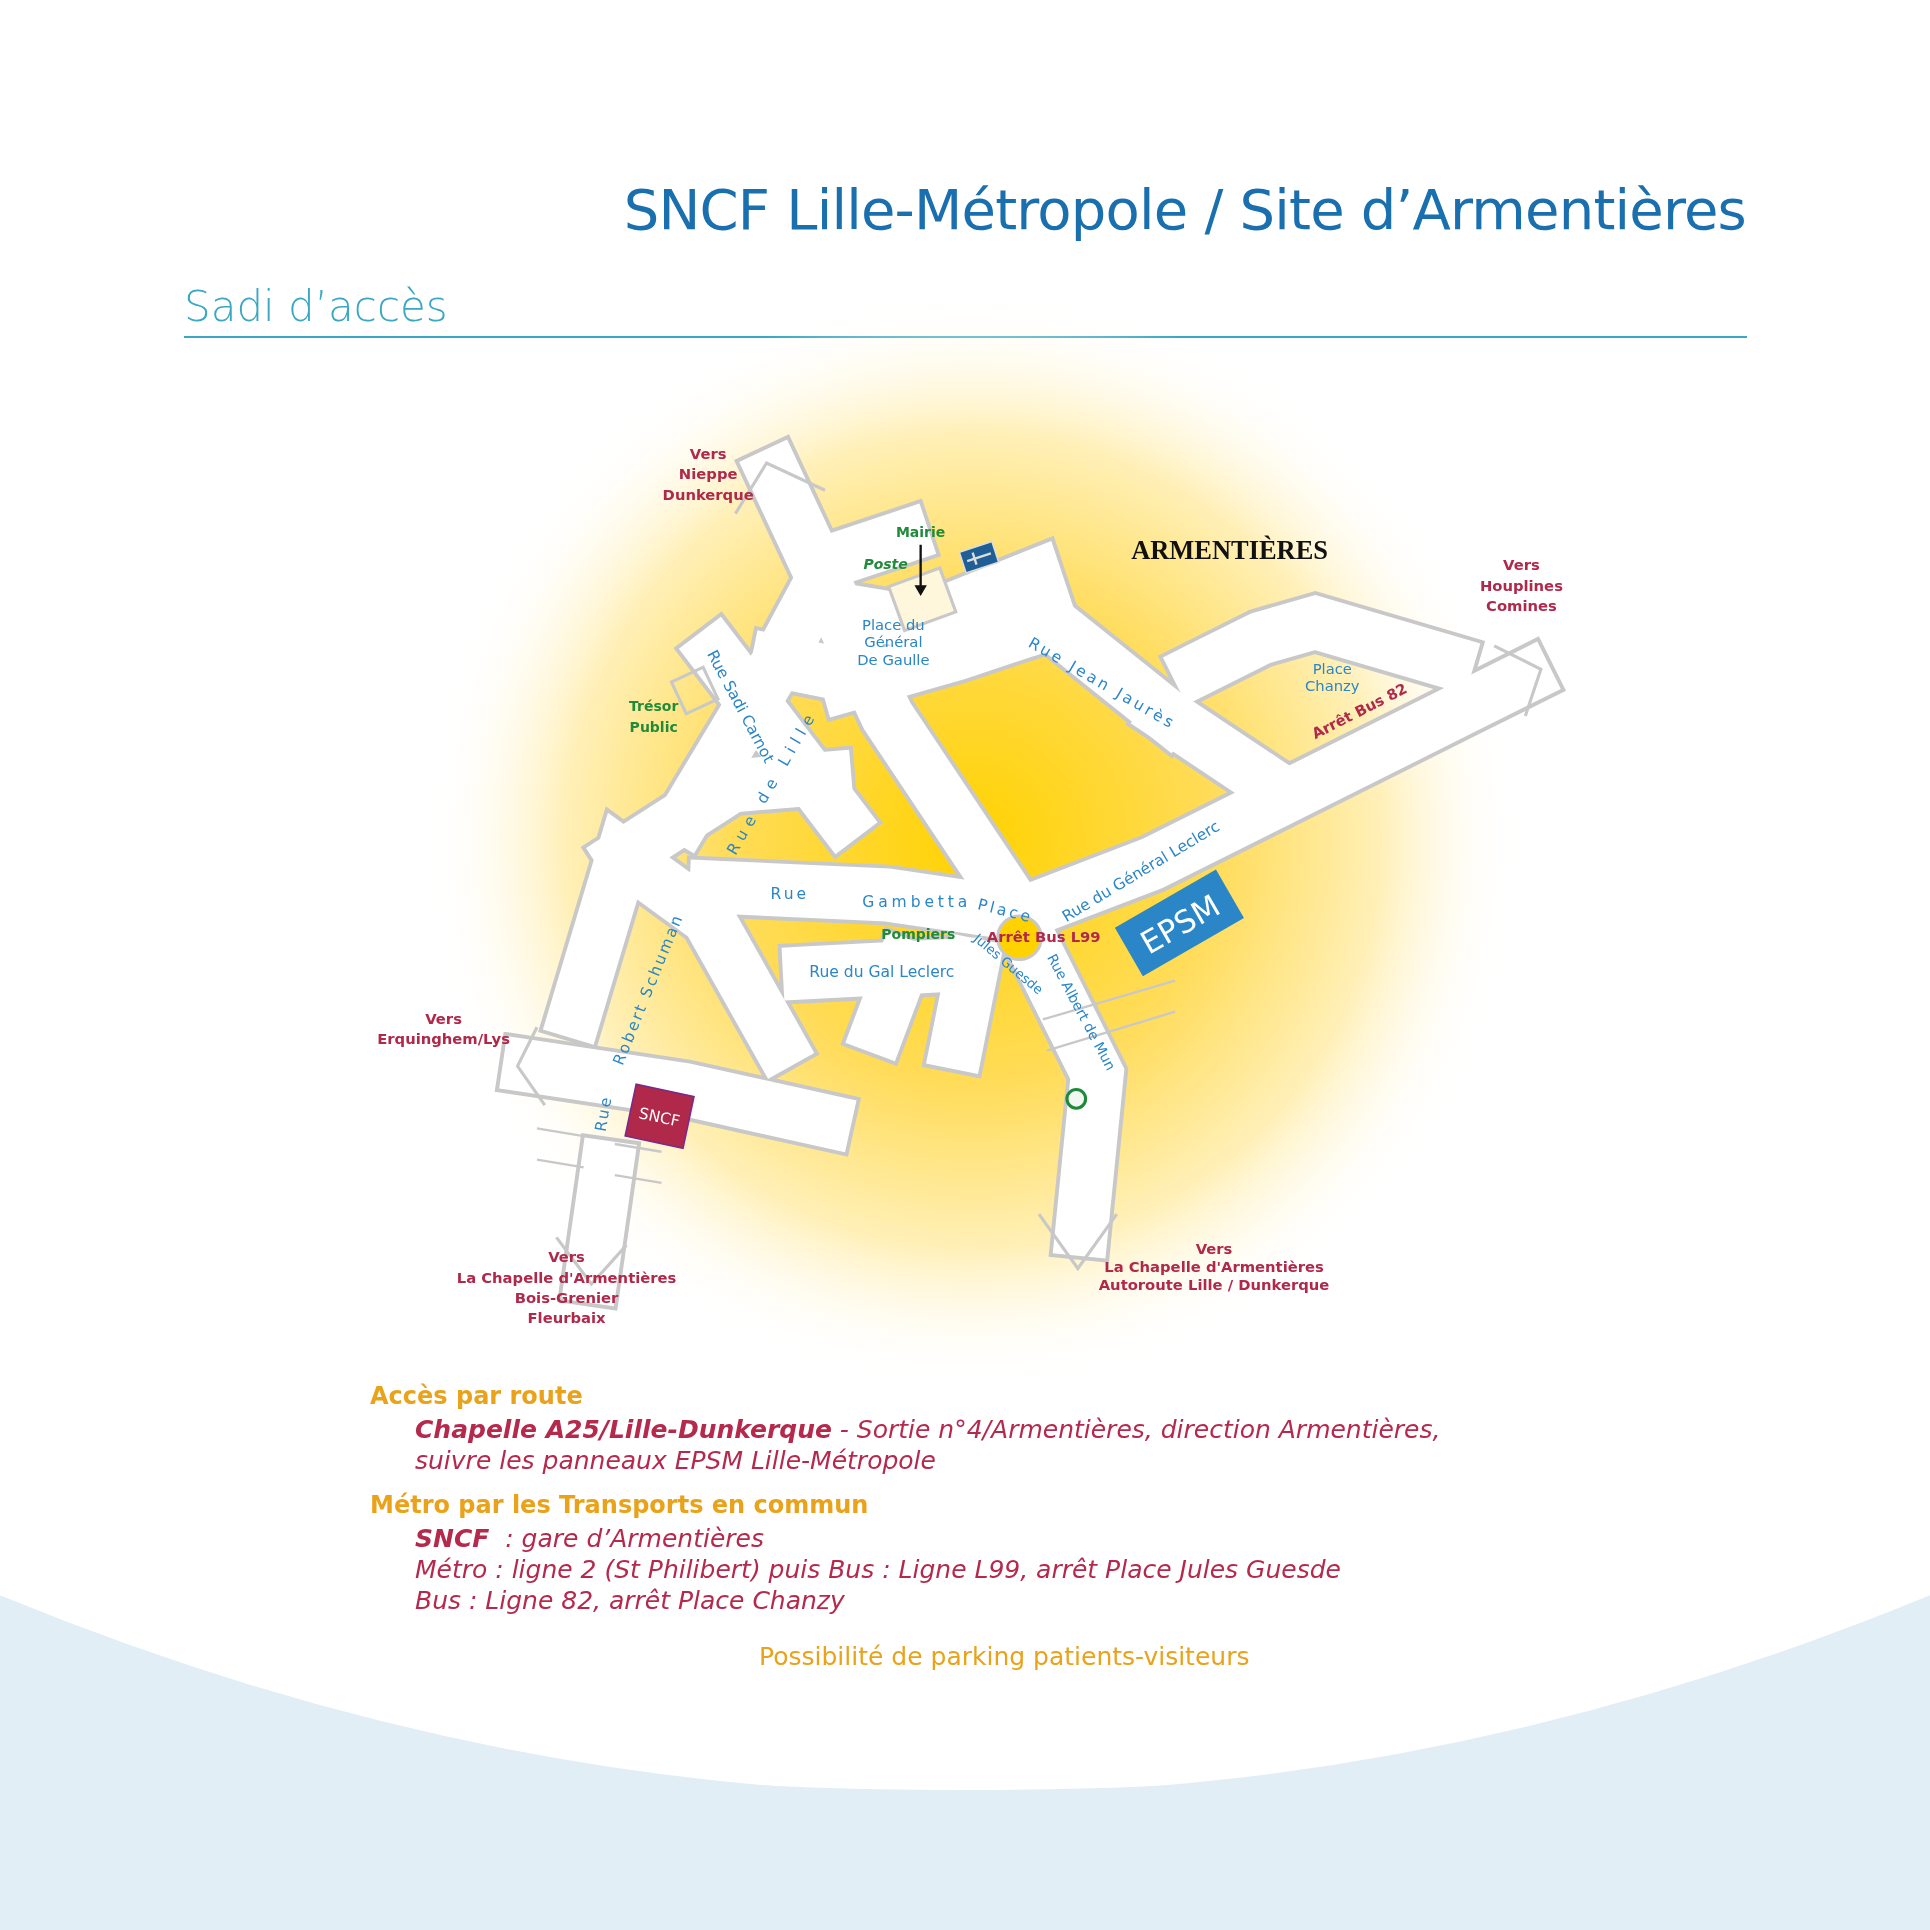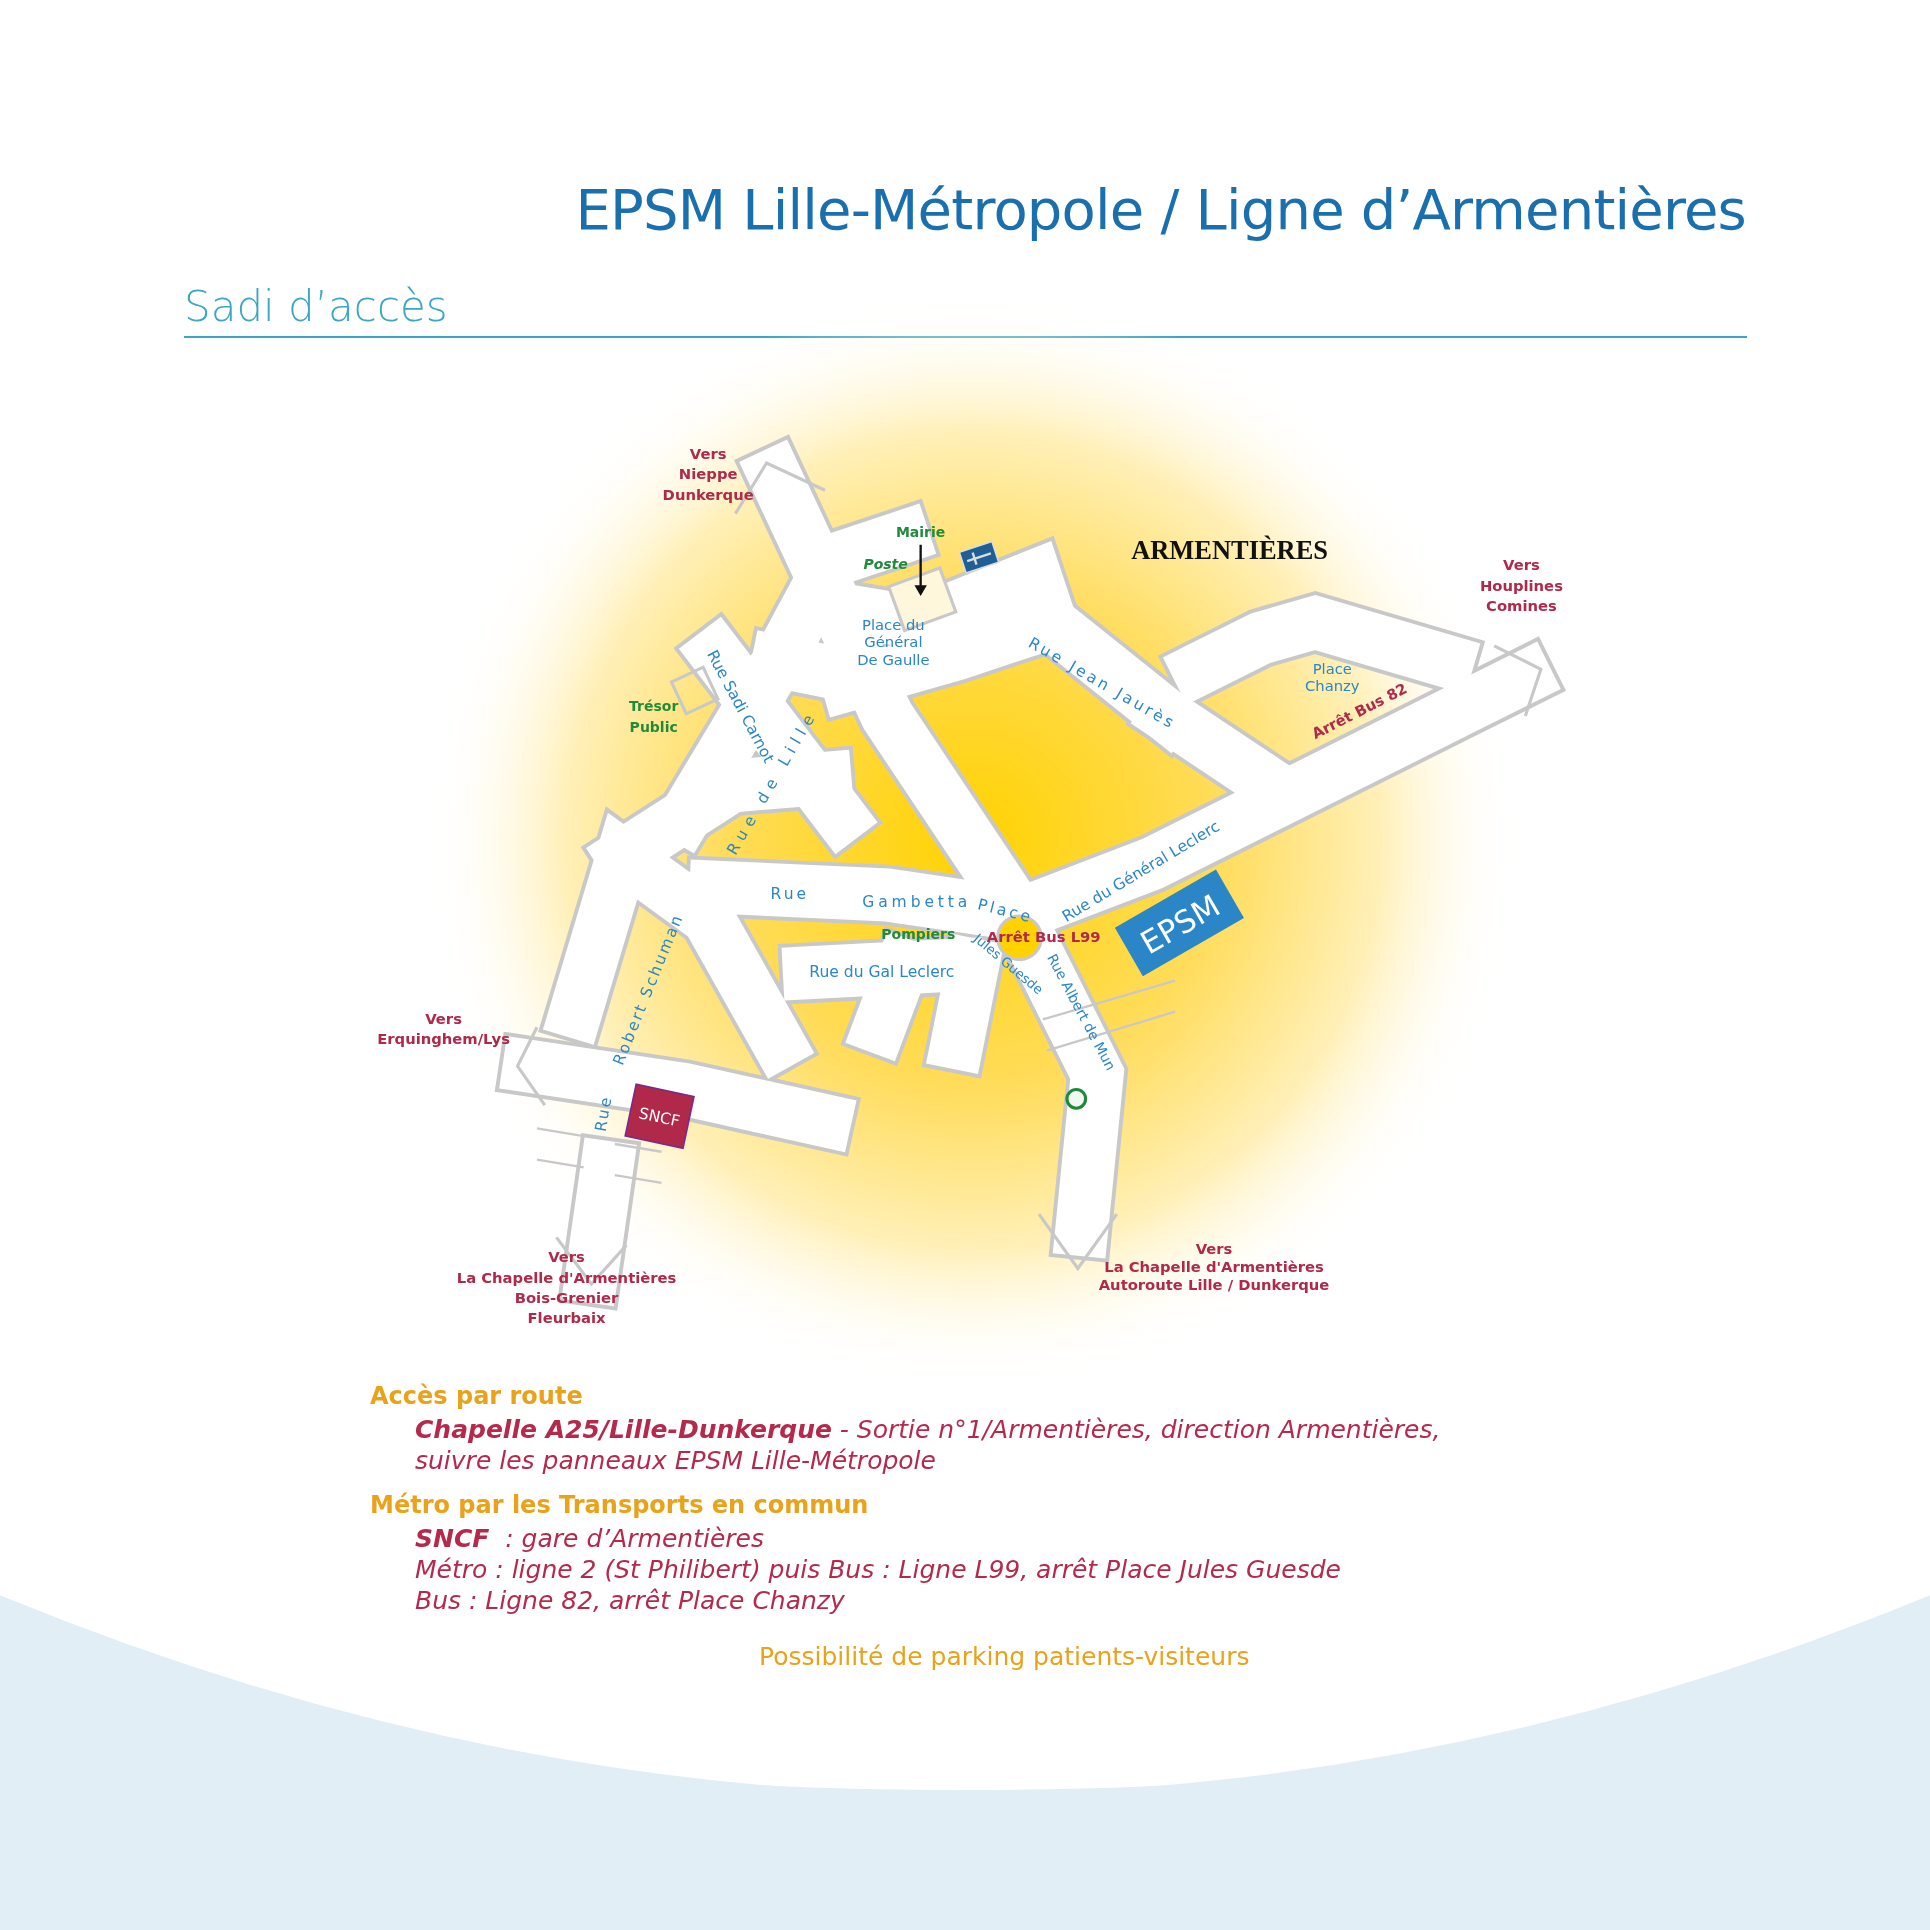--- a/index.html
+++ b/index.html
@@ -20,21 +20,21 @@
 </style>
 </head>
 <body>
 
 <svg class="wave" viewBox="0 0 2480 2480">
   <rect x="0" y="2050" width="2480" height="430" fill="#e1eef5"></rect>
   <path d="M0 2050 Q1240 2560 2480 2050 L2480 2000 L0 2000 Z" fill="#ffffff"></path>
   <path d="M0 2060 C400 2260 800 2300 1240 2300 C1680 2300 2080 2260 2480 2060 L2480 2480 L0 2480 Z" fill="#e1eef5"></path>
 </svg>
 
-<div class="title">EPSM Lille-Métropole / Ligne d’Armentières</div>
+<div class="title">SNCF Lille-Métropole / Site d’Armentières</div>
 <div class="subtitle">Sadi d’accès</div>
 <div class="rule"></div>
 
 <svg class="map" viewBox="0 0 2480 2480">
   <defs>
     <radialGradient id="glow" cx="1250" cy="1080" r="700" gradientUnits="userSpaceOnUse">
       <stop offset="0" stop-color="#ffd200"></stop>
       <stop offset="0.45" stop-color="#ffdc5a"></stop>
       <stop offset="0.75" stop-color="#fff0b8"></stop>
       <stop offset="1" stop-color="#ffffff" stop-opacity="0"></stop>
@@ -171,21 +171,21 @@
   </g>
 
   <g class="serif" fill="#b0284a" font-size="19">
     <text x="1268" y="1210">Arrêt Bus L99</text>
     <text transform="translate(1690 950) rotate(-27)">Arrêt Bus 82</text>
   </g>
 </svg>
 
 <div class="access">
   <p class="h">Accès par route</p>
-  <div class="line"><b>Chapelle A25/Lille-Dunkerque</b><span> - Sortie n°1/Armentières, direction Armentières,</span></div>
+  <div class="line"><b>Chapelle A25/Lille-Dunkerque</b><span> - Sortie n°4/Armentières, direction Armentières,</span></div>
   <div class="line">suivre les panneaux EPSM Lille-Métropole</div>
   <div class="gap"></div>
   <p class="h">Métro par les Transports en commun</p>
   <div class="line"><b>SNCF</b><span style="white-space:pre">  : gare d’Armentières</span></div>
   <div class="line">Métro : ligne 2 (St Philibert) puis Bus : Ligne L99, arrêt Place Jules Guesde</div>
   <div class="line">Bus : Ligne 82, arrêt Place Chanzy</div>
 </div>
 <div class="parking">Possibilité de parking patients-visiteurs</div>
 
 

